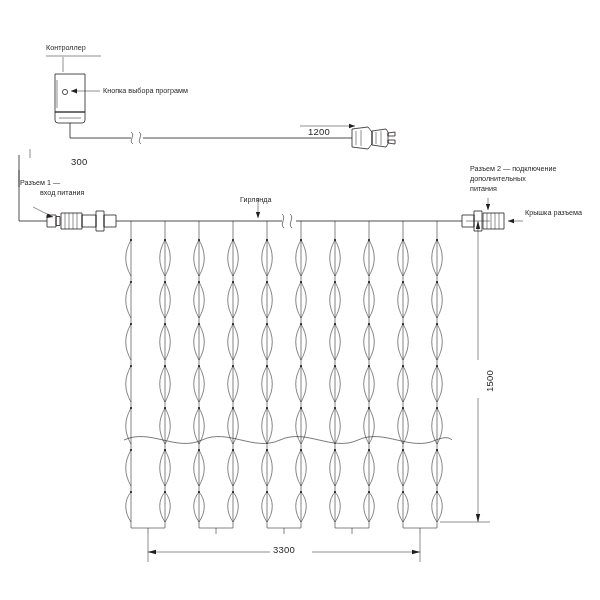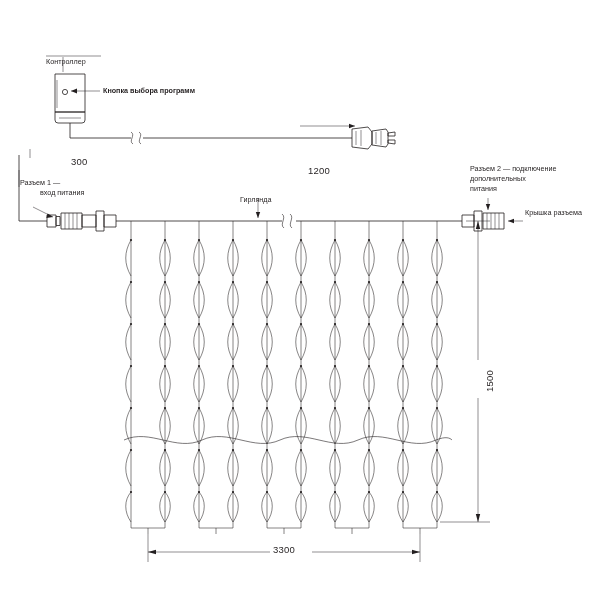--- a/index.html
+++ b/index.html
@@ -372,25 +372,25 @@
       <path class="hair" d="M148,534 L148,562"></path>
       <path class="hair" d="M420,534 L420,562"></path>
       <path class="hair" d="M148,552 L270,552"></path>
       <path class="hair" d="M312,552 L420,552"></path>
       <path class="fillk" d="M148,552 L156,549.8 L156,554.2 Z"></path>
       <path class="fillk" d="M420,552 L412,549.8 L412,554.2 Z"></path>
     </g>
 
   </svg>
 
-  <div class="lbl" style="left:46px; top:57px;">Контроллер</div>
-
-  <div class="lbl" style="left:103px; top:86px;font-weight:bold;">Кнопка выбора программ</div>
-
-  <div class="lbl bold" style="left:308px; top:126px;margin-top:39px;">1200</div>
+  <div class="lbl" style="left:46px; top:43px;">Контроллер</div>
+
+  <div class="lbl" style="left:103px; top:86px;">Кнопка выбора программ</div>
+
+  <div class="lbl bold" style="left:308px; top:126px;">1200</div>
 
   <div class="lbl bold" style="left:32px; top:156px;margin-left:39px;">300</div>
 
   <div class="lbl" style="left:20px; top:178px;">Разъем 1 —</div>
   <div class="lbl" style="left:20px; top:188px;margin-left:20px;">вход питания</div>
 
   <div class="lbl" style="left:240px; top:186px;margin-top:9px;">Гирлянда</div>
 
   <div class="lbl" style="left:470px; top:164px;">Разъем 2 — подключение</div>
   <div class="lbl" style="left:470px; top:174px;">дополнительных</div>

